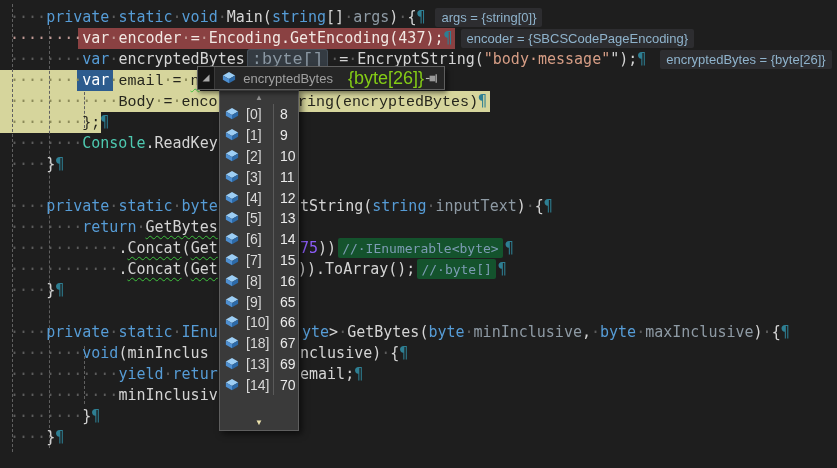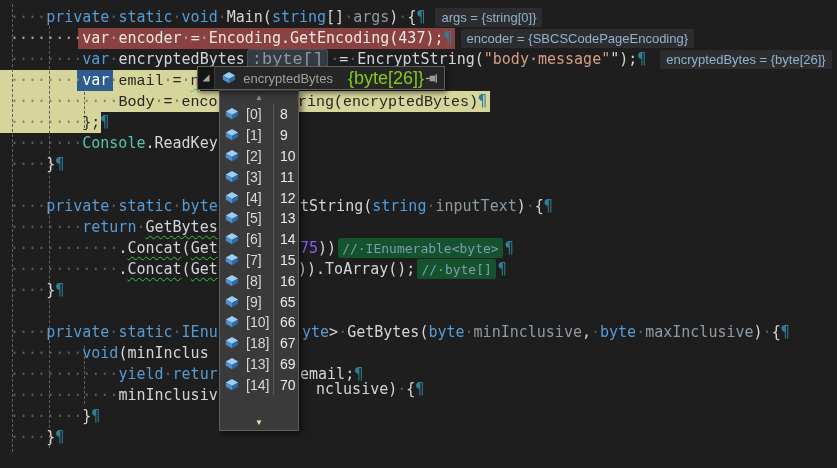--- a/index.html
+++ b/index.html
@@ -69,21 +69,21 @@
       <div class="line"><span class="codeflow"><span class="tk ws">········</span><span class="tk type">Console</span><span class="tk id">.ReadKey</span></span></div>
       <div class="line"><span class="codeflow"><span class="tk ws">····</span><span class="tk id">}</span><span class="tk pil">¶</span></span></div>
       <div class="line"><span class="codeflow"></span></div>
       <div class="line"><span class="codeflow"><span class="tk ws">····</span><span class="tk kw">private</span><span class="tk ws">·</span><span class="tk kw">static</span><span class="tk ws">·</span><span class="tk kw">byte</span></span><span class="rightseg" style="left: 300px;"><span class="tk id">tString(</span><span class="tk kw">string</span><span class="tk ws">·</span><span class="tk param">inputText</span><span class="tk id">)</span><span class="tk ws">·</span><span class="tk id">{</span><span class="tk pil">¶</span></span></div>
       <div class="line"><span class="codeflow"><span class="tk ws">········</span><span class="tk kw">return</span><span class="tk ws">·</span><span class="tk id sq">GetBytes</span></span></div>
       <div class="line"><span class="codeflow"><span class="tk ws">············</span><span class="tk id">.</span><span class="tk id sq">Concat</span><span class="tk id">(</span><span class="tk id sq">Get</span></span><span class="rightseg" style="left: 300px;"><span class="tk num">75</span><span class="tk id">))</span><span class="cmtbox"><span class="cmt">//·IEnumerable&lt;byte&gt;</span></span><span class="tk pil">¶</span></span></div>
       <div class="line"><span class="codeflow"><span class="tk ws">············</span><span class="tk id">.</span><span class="tk id sq">Concat</span><span class="tk id">(</span><span class="tk id sq">Get</span></span><span class="rightseg" style="left: 298px;"><span class="tk id">)).ToArray();</span><span class="cmtbox"><span class="cmt">//·byte[]</span></span><span class="tk pil">¶</span></span></div>
       <div class="line"><span class="codeflow"><span class="tk ws">····</span><span class="tk id">}</span><span class="tk pil">¶</span></span></div>
       <div class="line"><span class="codeflow"></span></div>
       <div class="line"><span class="codeflow"><span class="tk ws">····</span><span class="tk kw">private</span><span class="tk ws">·</span><span class="tk kw">static</span><span class="tk ws">·</span><span class="tk kw">IEnu</span></span><span class="rightseg" style="left: 302px;"><span class="tk kw">yte</span><span class="tk id">&gt;</span><span class="tk ws">·</span><span class="tk id">GetBytes(</span><span class="tk kw">byte</span><span class="tk ws">·</span><span class="tk param">minInclusive</span><span class="tk id">,</span><span class="tk ws">·</span><span class="tk kw">byte</span><span class="tk ws">·</span><span class="tk param">maxInclusive</span><span class="tk id">)</span><span class="tk ws">·</span><span class="tk id">{</span><span class="tk pil">¶</span></span></div>
-      <div class="line"><span class="codeflow"><span class="tk ws">········</span><span class="tk kw">void</span><span class="tk id">(</span><span class="tk id">minInclus</span></span><span class="rightseg" style="left: 316px; margin-top: 36px;"><span class="tk id">nclusive)</span><span class="tk ws">·</span><span class="tk id">{</span><span class="tk pil">¶</span></span></div>
+      <div class="line"><span class="codeflow"><span class="tk ws">········</span><span class="tk kw">void</span><span class="tk id">(</span><span class="tk id">minInclus</span></span><span class="rightseg" style="left: 300px;"><span class="tk id">nclusive)</span><span class="tk ws">·</span><span class="tk id">{</span><span class="tk pil">¶</span></span></div>
       <div class="line"><span class="codeflow"><span class="tk ws">············</span><span class="tk kw">yield</span><span class="tk ws">·</span><span class="tk kw">retur</span></span><span class="rightseg" style="left: 300px;"><span class="tk id">email;</span><span class="tk pil">¶</span></span></div>
       <div class="line"><span class="codeflow"><span class="tk ws">············</span><span class="tk id">minInclusiv</span></span></div>
       <div class="line"><span class="codeflow"><span class="tk ws">········</span><span class="tk id">}</span><span class="tk pil">¶</span></span></div>
       <div class="line"><span class="codeflow"><span class="tk ws">····</span><span class="tk id">}</span><span class="tk pil">¶</span></span></div>
     </div>
 
   <div id="dt-header">
     <div id="dt-expander">
       <svg width="14" height="14" viewBox="0 0 16 16">
           <polygon points="12,4 12,12 4,12" fill="#a8a8a8"></polygon>

